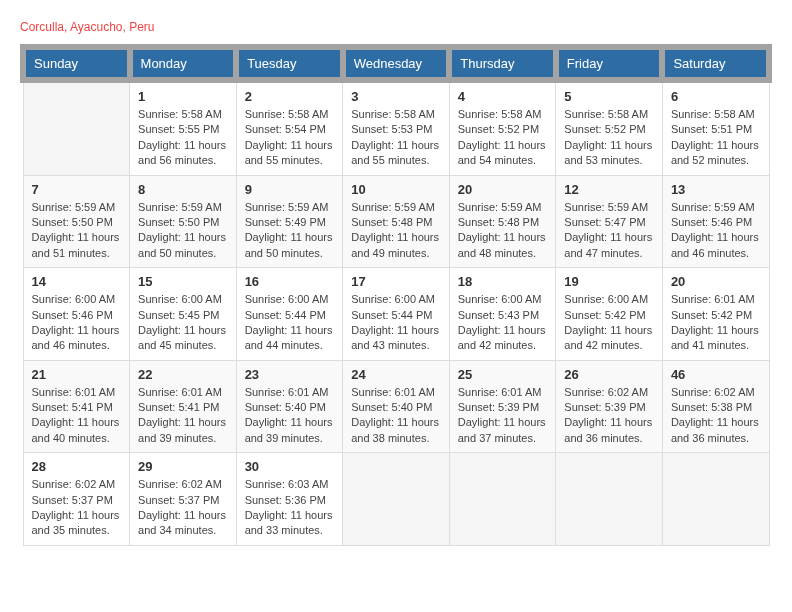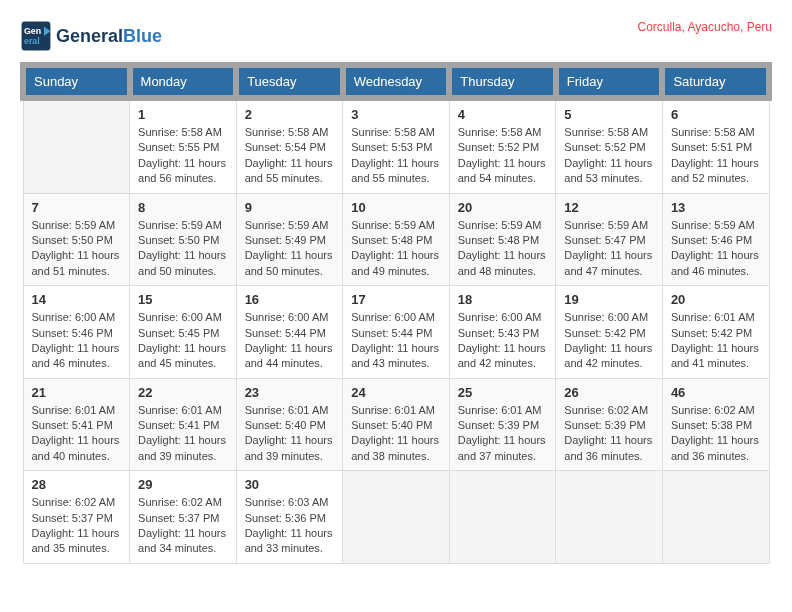--- a/index.html
+++ b/index.html
@@ -81,33 +81,20 @@
       background: #f9f9f9;
     }
     .empty-cell {
       background: #f5f5f5 !important;
     }
   </style>
 </head>
 <body>
 
 <div class="header">
-  <div class="logo">
-    <svg class="logo-icon" viewBox="0 0 40 40">
-      <rect x="2" y="2" width="36" height="36" rx="4" fill="#1a3a5c"></rect>
-      <text x="5" y="18" font-family="Arial" font-weight="bold" font-size="11" fill="white">Gen</text>
-      <text x="5" y="30" font-family="Arial" font-weight="bold" font-size="11" fill="#4a9fd4">eral</text>
-      <polygon points="30,8 38,14 30,20" fill="#4a9fd4"></polygon>
-    </svg>
-    <div>
-      <div style="font-size:18px;font-weight:bold;color:#1a3a5c;">
-        <span style="color:#1a3a5c;">General</span><span style="color:#2e7bbf;">Blue</span>
-      </div>
-    </div>
-  </div>
   <div class="title-block">
     <div class="location">Corculla, Ayacucho, Peru</div>
   </div>
 </div>
 
 <table>
   <thead>
     <tr>
     <th>Sunday</th>
         <th>Monday</th>

